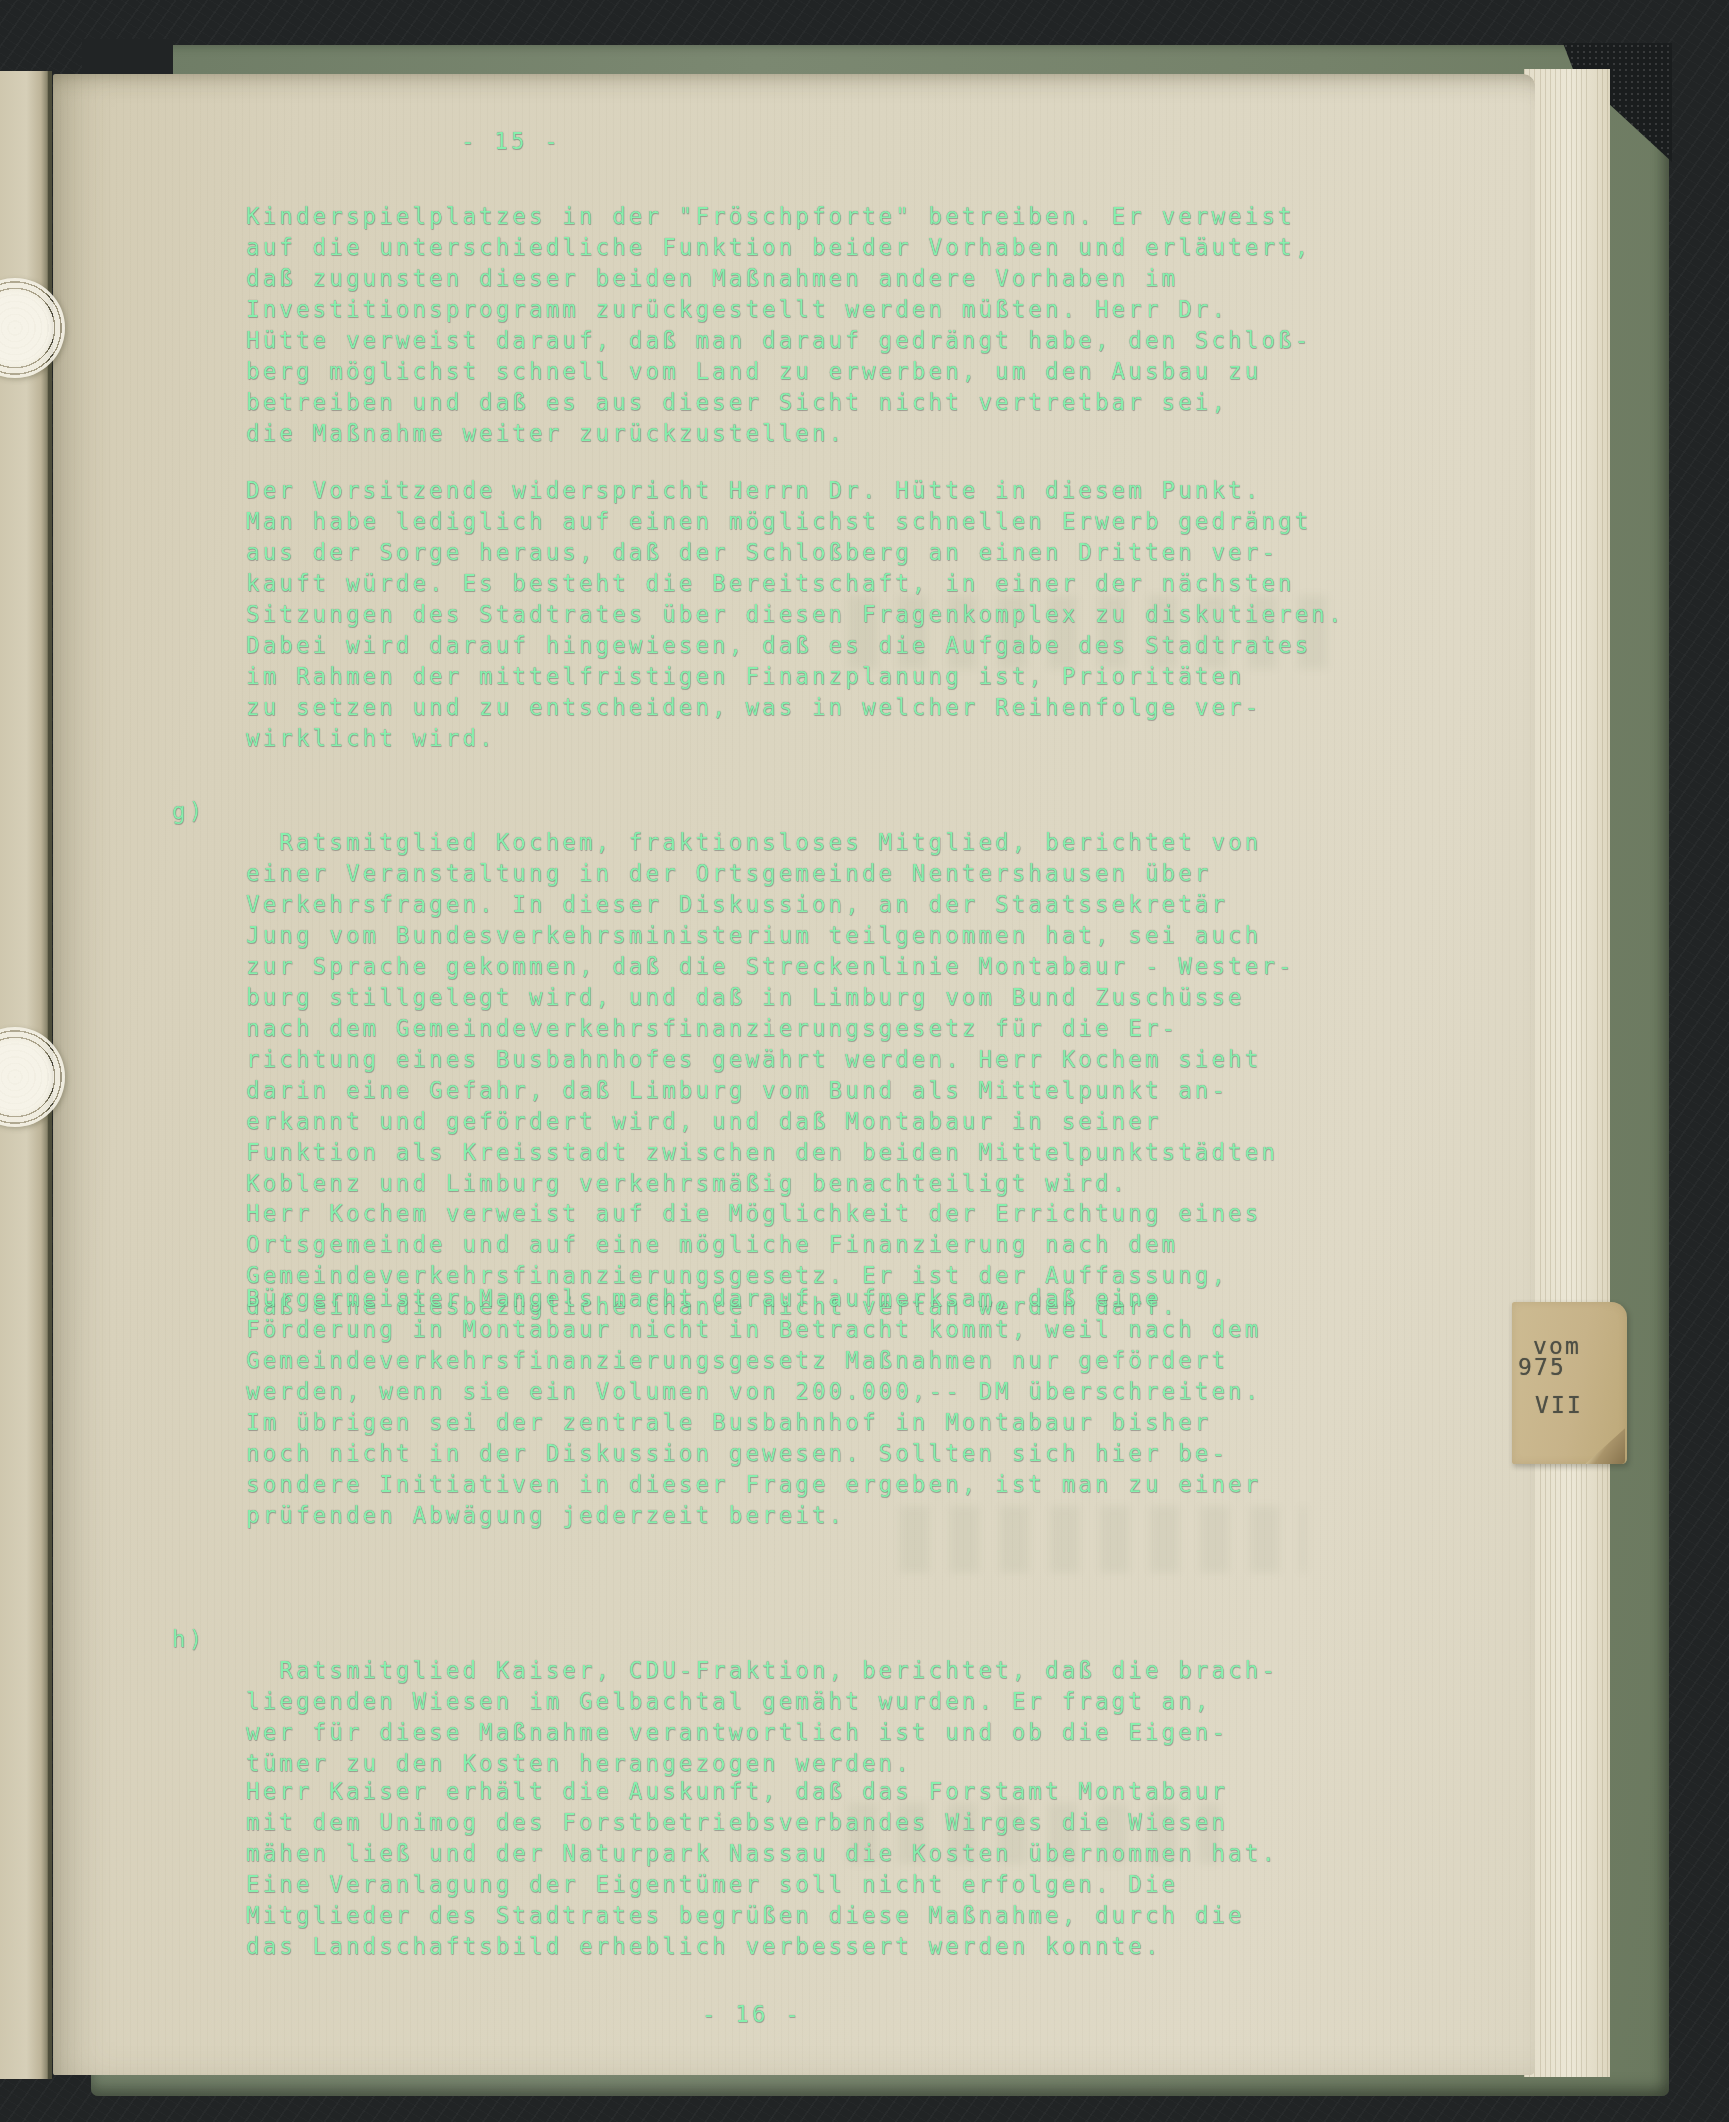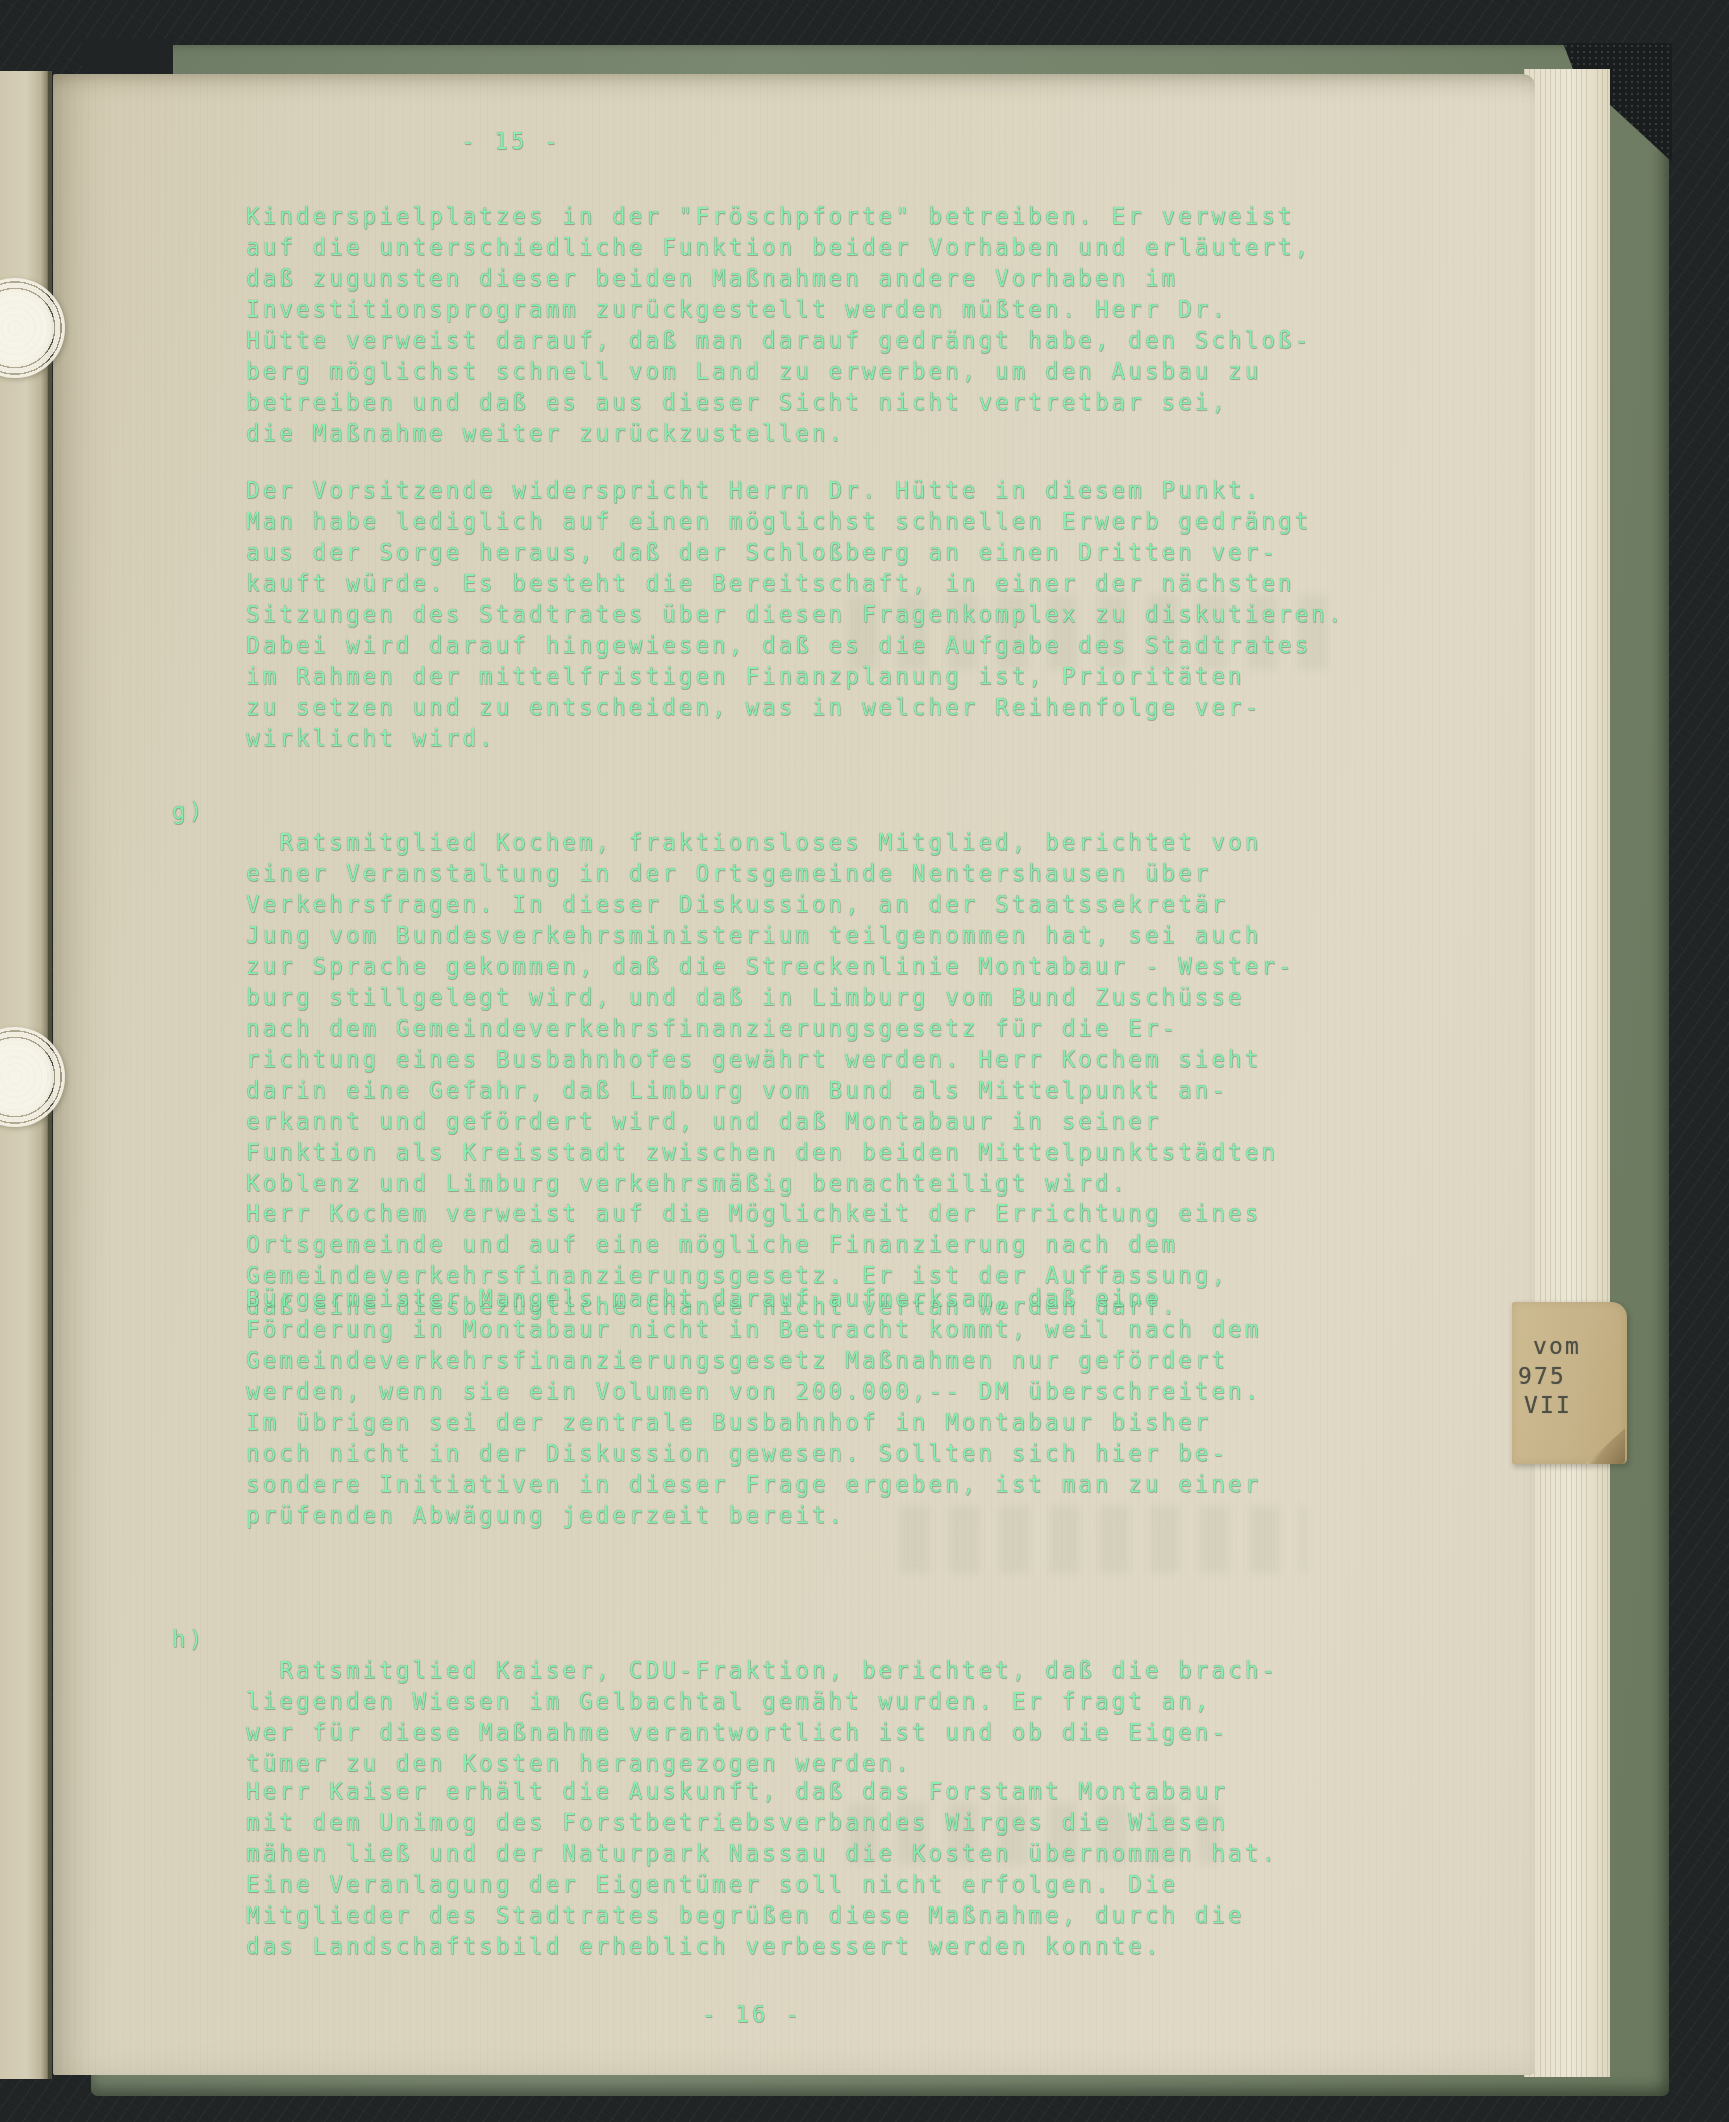--- a/index.html
+++ b/index.html
@@ -87,22 +87,22 @@
   }
   .tab-fold{
     position:absolute;right:1.7px;bottom:0;width:40px;height:50px;
     background:linear-gradient(305deg,#87734d 0%,#a9946a 40%,#d9c99e 58%,#c5b287 78%,#bba677 100%);
     clip-path:polygon(0 100%,100% 28%,100% 100%);
     border-radius:0 0 3.5px 1.7px;
   }
   .tab-line{position:absolute;font-size:23px;letter-spacing:2.2px;color:#4e4f45;
     text-shadow:0 0 0.9px rgba(78,79,69,0.7);white-space:pre;}
   .tab-l1{left:21px;top:31px;}
-  .tab-l2{left:6px;top:61px;}
-  .tab-l3{left:12px;top:90px;}
+  .tab-l2{left:6px;top:52px;}
+  .tab-l3{left:23px;top:90px;}
 </style>
 </head>
 <body>
 
 <div class="cover"></div>
 <div class="cover-top-mask"></div>
 <div class="corner-cap"></div>
 <div class="edge-stack"></div>
 <div class="left-stack"></div>
 

